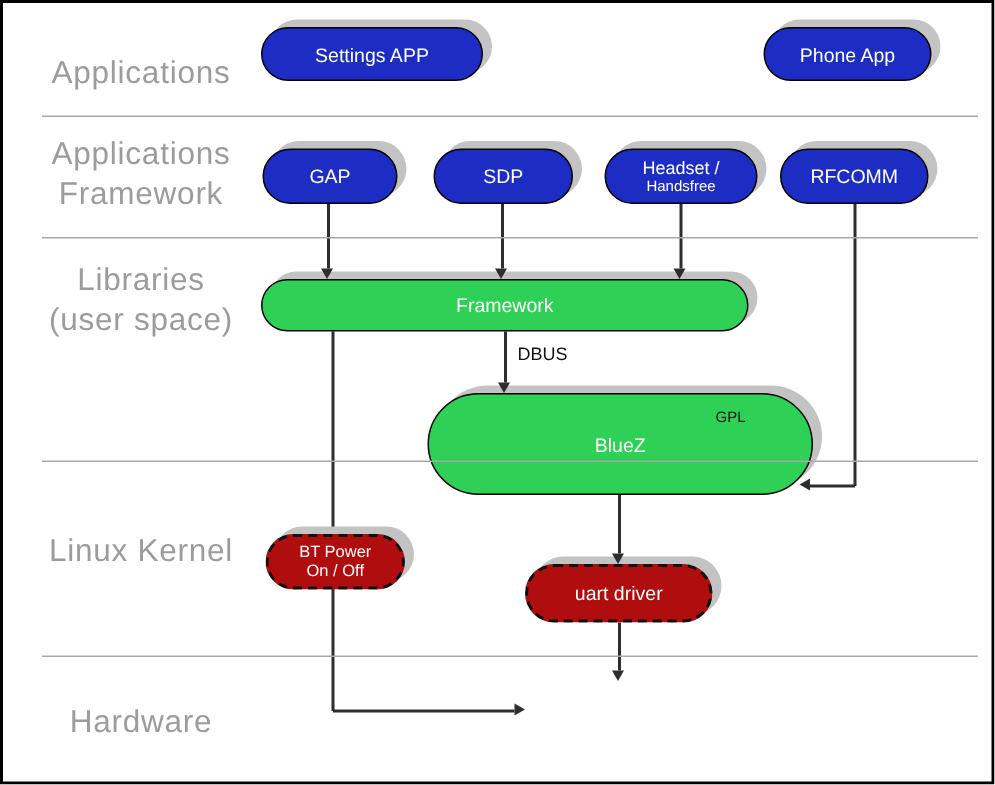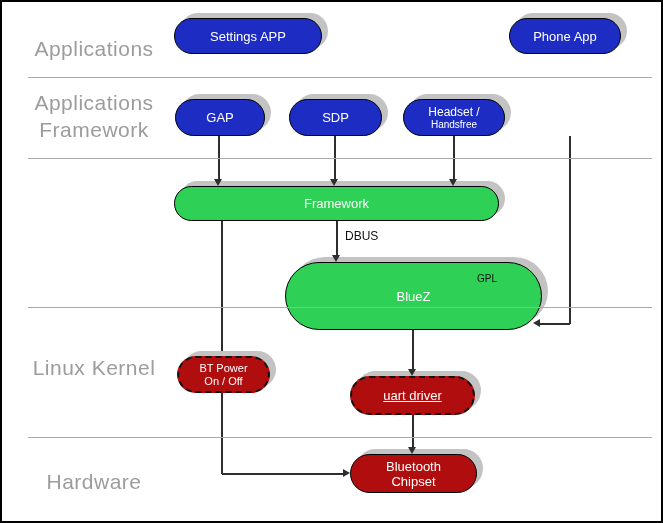--- a/index.html
+++ b/index.html
@@ -37,20 +37,24 @@
 </head>
 <body>
 
 <div class="canvas">
 
   <div class="layer-label" style="top:33px;">Applications</div>
   <div class="layer-label" style="top:87px;">
     <span style="display:block;">Applications</span>
     <span style="display:block;">Framework</span>
   </div>
+  <div class="layer-label" style="top:171px;">
+    <span style="display:block;">Libraries</span>
+    <span style="display:block;">(user space)</span>
+  </div>
   <div class="layer-label" style="top:352px;">Linux Kernel</div>
   <div class="layer-label" style="top:466px;">Hardware</div>
 
   <div class="vline" style="left:216px;top:134px;height:43px;"></div>
   <div class="arr-down" style="left:212px;top:177px;"></div>
 
   <div class="vline" style="left:332px;top:134px;height:43px;"></div>
   <div class="arr-down" style="left:328px;top:177px;"></div>
 
   <div class="vline" style="left:451px;top:134px;height:43px;"></div>
@@ -76,36 +80,33 @@
 
   <div class="pill blue" style="left:172px;top:16px;width:148px;height:36px;">Settings APP</div>
   <div class="pill blue" style="left:507px;top:16px;width:112px;height:36px;">Phone App</div>
 
   <div class="pill blue" style="left:173px;top:97px;width:90px;height:37px;">GAP</div>
   <div class="pill blue" style="left:401px;top:97px;width:102px;height:37px;">
     <span class="small1">Headset /</span>
     <span class="small2">Handsfree</span>
   </div>
   <div class="pill blue" style="left:287px;top:97px;width:93px;height:37px;">SDP</div>
+  <div class="pill blue" style="left:518px;top:97px;width:99px;height:37px;">RFCOMM</div>
 
   <div class="pill green" style="left:172px;top:184px;width:325px;height:35px;">Framework</div>
   <div class="pill green" style="left:283px;top:260px;width:257px;height:68px;">
     <span>BlueZ</span>
     <span class="gpl-tag">GPL</span>
   </div>
 
   <div class="pill red dashed" style="left:175px;top:354px;width:93px;height:37px;">
     <span class="tiny">BT Power</span>
     <span class="tiny">On / Off</span>
   </div>
-  <div class="pill red dashed" style="left:348px;top:374px;width:125px;height:39px;text-decoration:underline;">uart driver</div>
+  <div class="pill red dashed" style="left:348px;top:374px;width:125px;height:39px;">uart driver</div>
 
-  <div class="pill red" style="left:348px;top:452px;width:127px;height:39px;">
-    <span>Bluetooth</span>
-    <span>Chipset</span>
-  </div>
 
   <div class="sep" style="top:75px;"></div>
   <div class="sep" style="top:156px;"></div>
   <div class="sep" style="top:305px;"></div>
   <div class="sep" style="top:435px;"></div>
 
 </div>
 
 </body></html>

